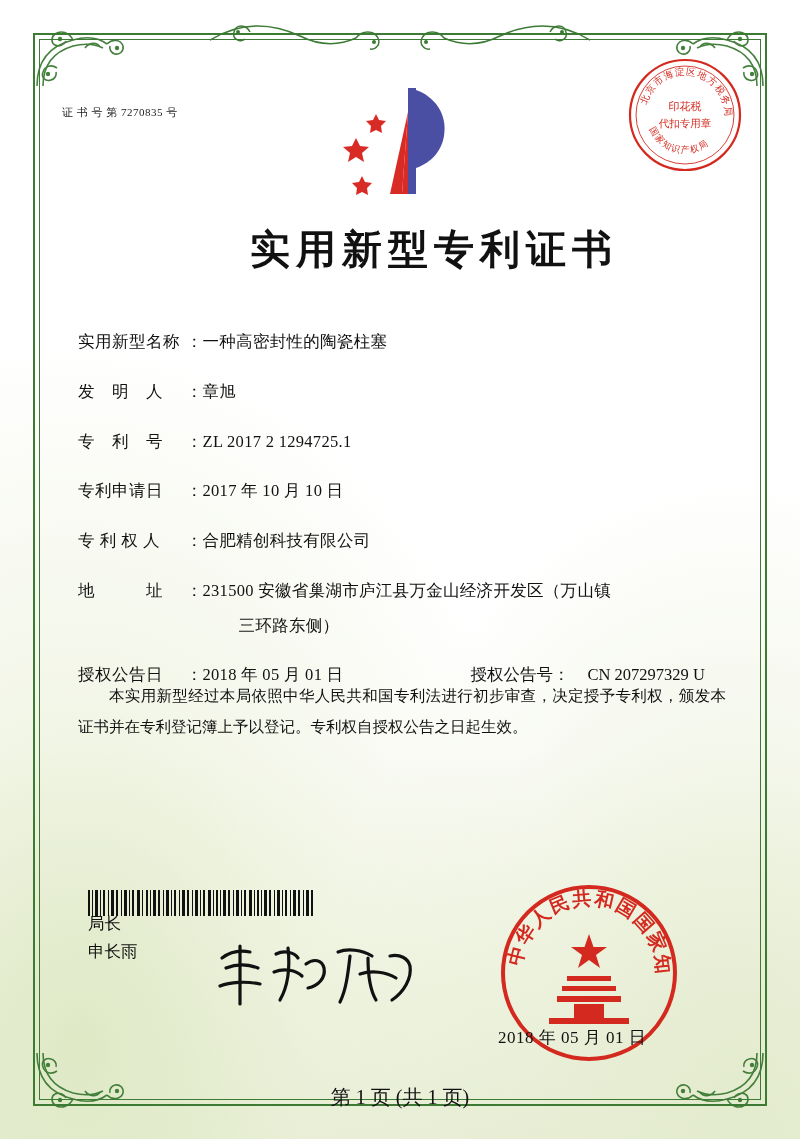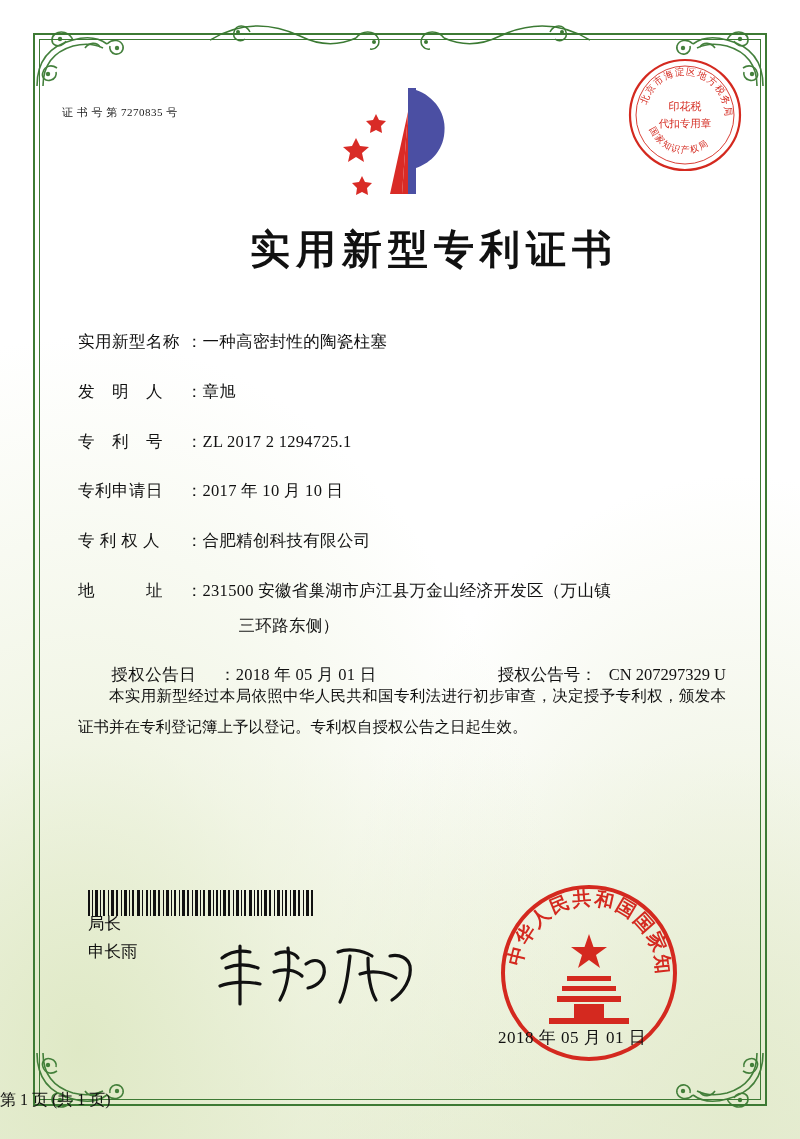--- a/index.html
+++ b/index.html
@@ -111,21 +111,20 @@
     top: 330px;
     width: 648px;
     font-size: 16.5px;
     color: #111;
   }
   .frow {
     display: flex;
     align-items: flex-start;
     margin-bottom: 25px;
     line-height: 1.5;
-    justify-content: flex-end;
   }
   .flabel {
     flex: 0 0 108px;
     white-space: pre;
     letter-spacing: 0.5px;
   }
   .fcolon {
     flex: 0 0 12px;
   }
   .fvalue {
@@ -136,21 +135,21 @@
     display: block;
     margin-top: 10px;
     padding-left: 36px;
   }
   .frow.inline-two .fvalue {
     flex: 0 0 auto;
     width: 250px;
   }
   .second-label {
     flex: 0 0 auto;
-    margin-left: 12px;
+    margin-left: 18px;
     white-space: nowrap;
   }
 
   
   .body-text {
     position: absolute;
     left: 78px;
     top: 680px;
     width: 648px;
     font-size: 15.5px;
@@ -209,22 +208,22 @@
     font-size: 17px;
     color: #111;
     letter-spacing: 0.5px;
   }
 
   .footer {
     position: absolute;
     bottom: 28px;
     left: 0;
     width: 100%;
-    text-align: left;
-    font-size: 16px;
+    text-align: center;
+    font-size: 20px;
     color: #111;
   }
 </style>
 </head>
 <body>
 
 <div class="page">
 
   <div class="border-outer"></div>
   <div class="border-inner"></div>

